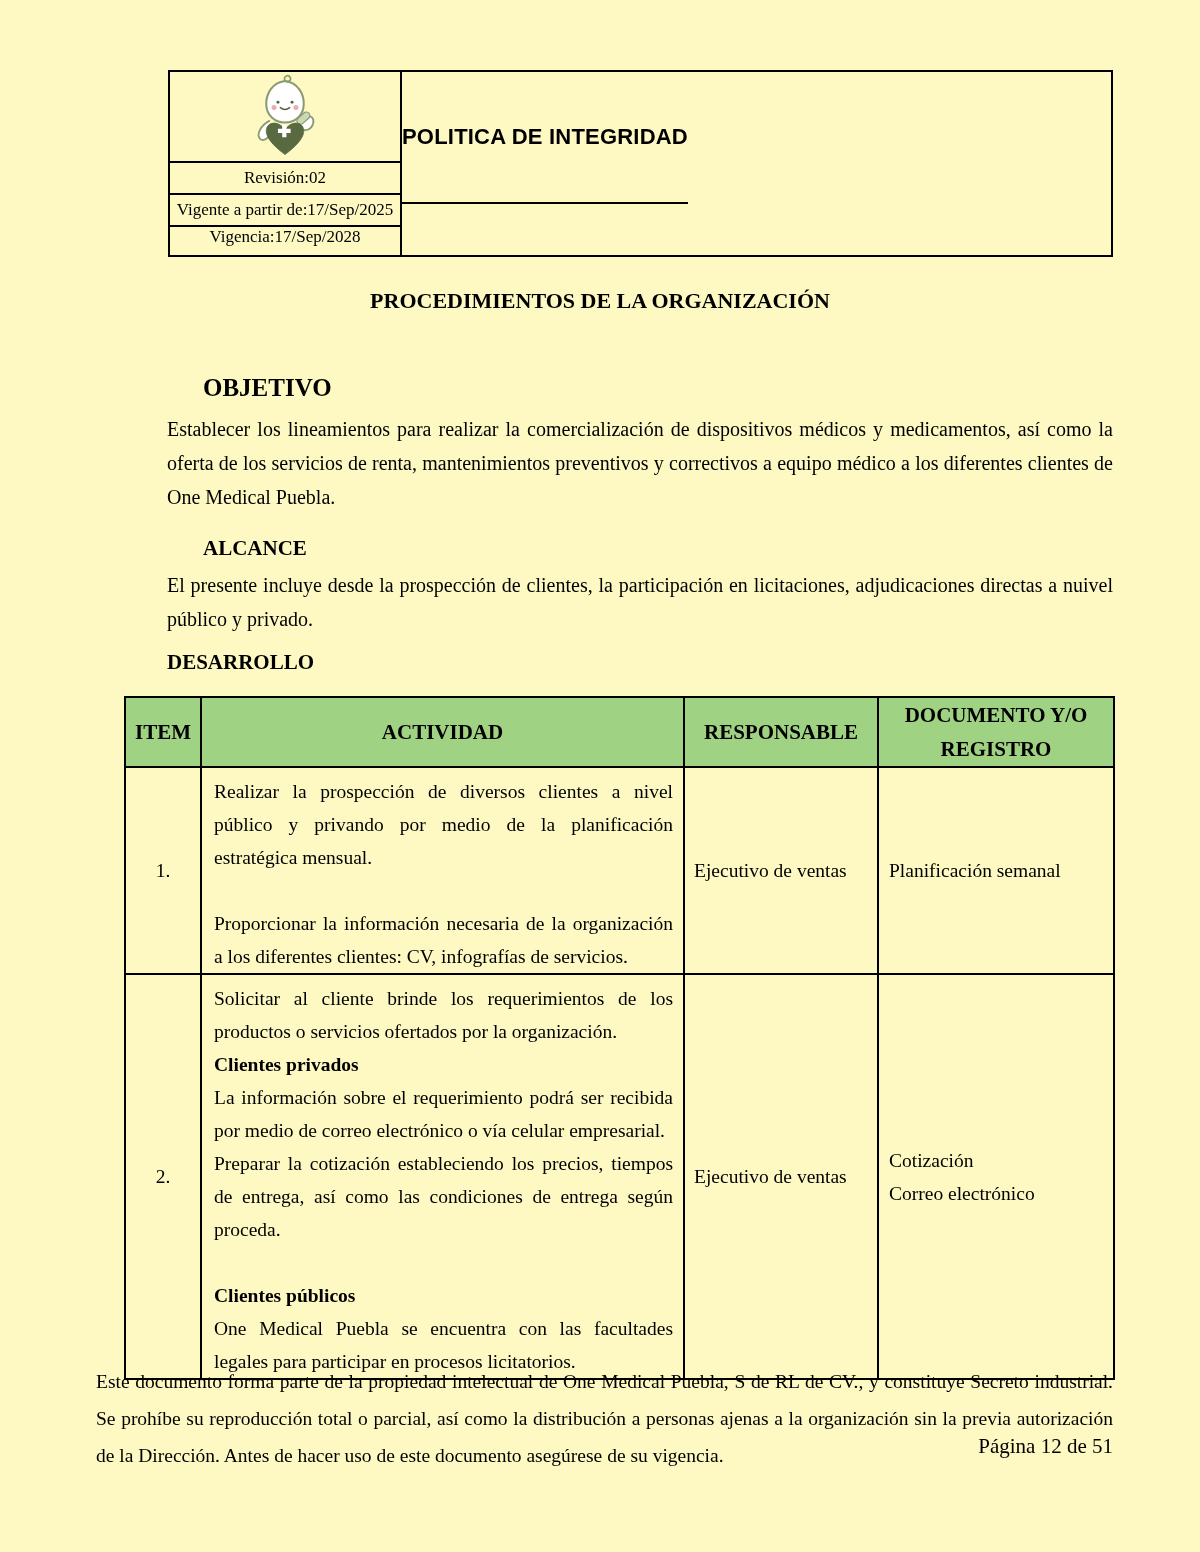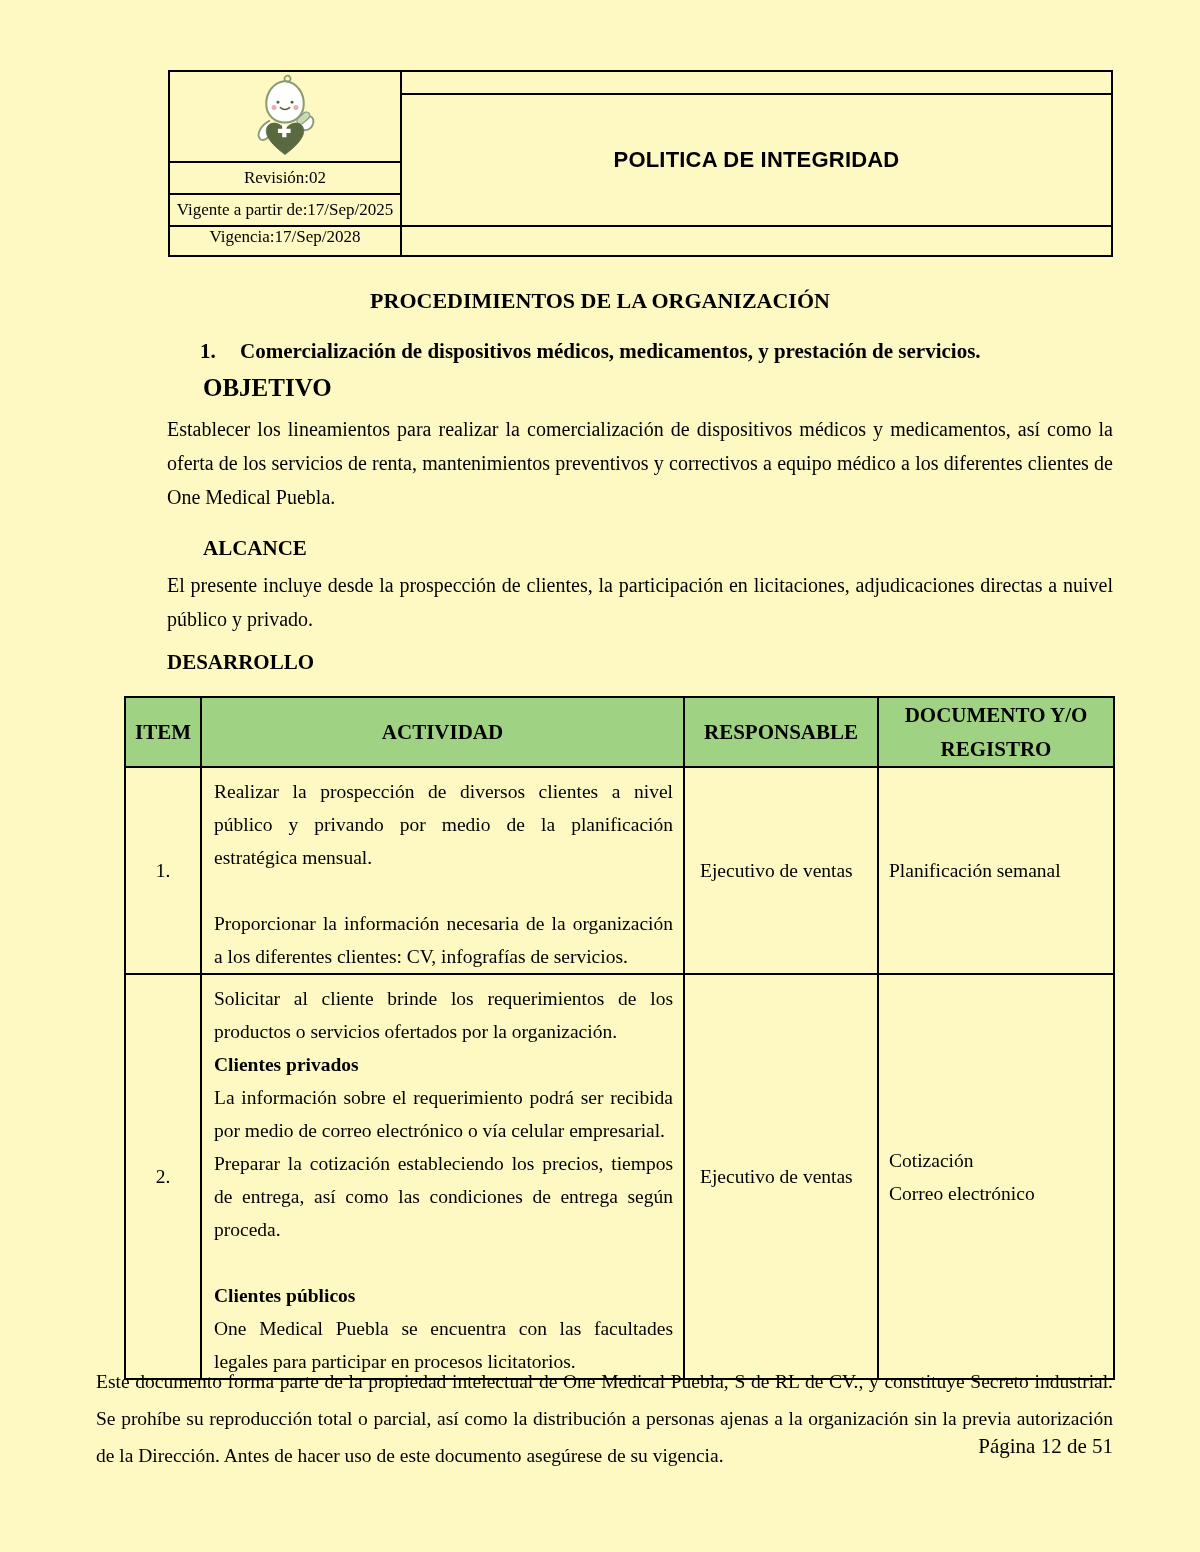--- a/index.html
+++ b/index.html
@@ -17,21 +17,21 @@
   
   .hdr {
     position: absolute; left: 168px; top: 70px;
     width: 945px; height: 187px;
     border: 2px solid #000; display: flex;
   }
   .hdr-left { width: 232px; border-right: 2px solid #000; display: flex; flex-direction: column; }
   .hdr-logo-cell { height: 91px; border-bottom: 2px solid #000; display: flex; align-items: center; justify-content: center; }
   .hdr-cell { height: 32px; border-bottom: 2px solid #000; display: flex; align-items: center; justify-content: center; font-size: 17px; }
   .hdr-cell.last { border-bottom: none; height: 19px; }
-  .hdr-right { flex: 1; display: flex; flex-direction: column; }
+  .hdr-right { flex: 1; display: flex; flex-direction: row; }
   .hdr-top { height: 23px; border-bottom: 2px solid #000; }
   .hdr-title {
     height: 132px; border-bottom: 2px solid #000;
     display: flex; align-items: center; justify-content: center;
     font-family: "Liberation Sans", sans-serif; font-weight: bold; font-size: 22px;
     letter-spacing: .2px;
   }
   .hdr-bottom { flex: 1; }
 
   
@@ -57,21 +57,21 @@
     text-align: center; vertical-align: middle; line-height: 34px;
     padding: 0 6px;
   }
   .r1 > td { height: 201px; border-radius: 27px; }
   .r2 > td { height: 365px; }
   .c-item { text-align: center; vertical-align: middle; font-size: 19.5px; }
   .c-act  { vertical-align: top; padding: 7px 10px 0 12px; text-align: justify; font-size: 19.5px; line-height: 33px; }
   .c-act p { margin: 0; }
   .c-act p.mb { margin-bottom: 33px; }
   .c-act p.bold { font-weight: bold; text-align: left; }
-  .c-resp { vertical-align: middle; padding-left: 15px; font-size: 19.5px; }
+  .c-resp { vertical-align: middle; padding-left: 9px; font-size: 19.5px; }
   .c-doc  { vertical-align: middle; padding-left: 10px; font-size: 19.5px; line-height: 33px; }
 
   
   .foot { position: absolute; top: 1363px; left: 96px; width: 1017px; text-align: justify; font-size: 19.5px; line-height: 37px; }
   .pagenum { position: absolute; top: 1434px; left: 96px; width: 1017px; text-align: right; font-size: 21px; }
 </style>
 </head>
 <body>
 
 <div class="page">
@@ -110,23 +110,20 @@
     </div>
     <div class="hdr-right">
       <div class="hdr-top"></div>
       <div class="hdr-title">POLITICA DE INTEGRIDAD</div>
       <div class="hdr-bottom"></div>
     </div>
   </div>
 
   <div class="main-title">PROCEDIMIENTOS DE LA ORGANIZACIÓN</div>
 
-  <div class="item-line">
-    <span class="num">1.</span><span>Comercialización de dispositivos médicos, medicamentos, y prestación de servicios.</span>
-  </div>
 
   <div class="h-obj">OBJETIVO</div>
   <div class="para p-obj">Establecer los lineamientos para realizar la comercialización de dispositivos médicos y medicamentos, así como la oferta de los servicios de renta, mantenimientos preventivos y correctivos a equipo médico a los diferentes clientes de One Medical Puebla.</div>
 
   <div class="h-alc">ALCANCE</div>
   <div class="para p-alc">El presente incluye desde la prospección de clientes, la participación en licitaciones, adjudicaciones directas a nuivel público y privado.</div>
 
   <div class="h-des">DESARROLLO</div>
 
   <table class="proc">

